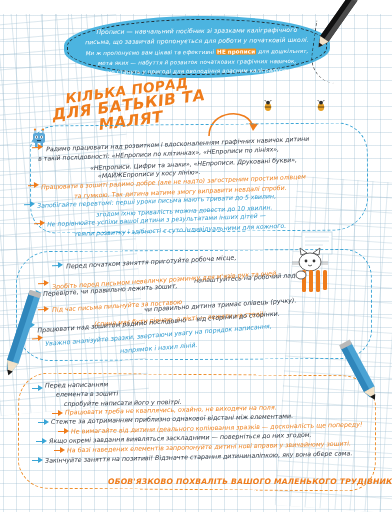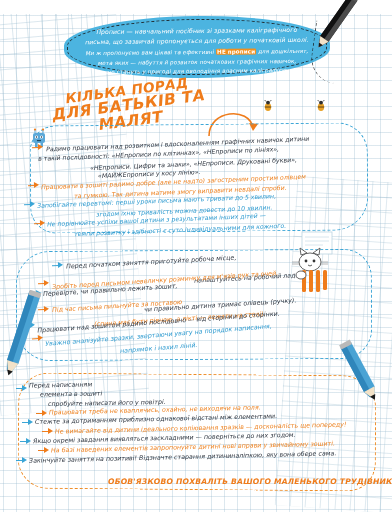--- a/index.html
+++ b/index.html
@@ -112,21 +112,21 @@
   }
   #sec2-inner { position: absolute; left: 24px; top: 256px; width: 348px; height: 100px; }
 
   
   #sec3 {
     position: absolute; left: 18px; top: 374px; width: 358px; height: 116px;
     border: 1.5px dashed #ef8c24;
     border-radius: 30px 34px 28px 30px;
     transform: rotate(0.5deg);
   }
-  #sec3-inner { position: absolute; left: 16px; top: 378px; width: 350px; height: 110px; }
+  #sec3-inner { position: absolute; left: 32px; top: 378px; width: 350px; height: 110px; }
 
   
   .tl { position: absolute; white-space: nowrap; font-style: italic; line-height: 1; }
   .blue  { color: #2e9bd0; }
   .dark  { color: #2f3640; }
   .orange{ color: #ee8322; }
 
   
   .arrow { position: absolute; width: 11px; height: 7px; }
   .arrow::before {

